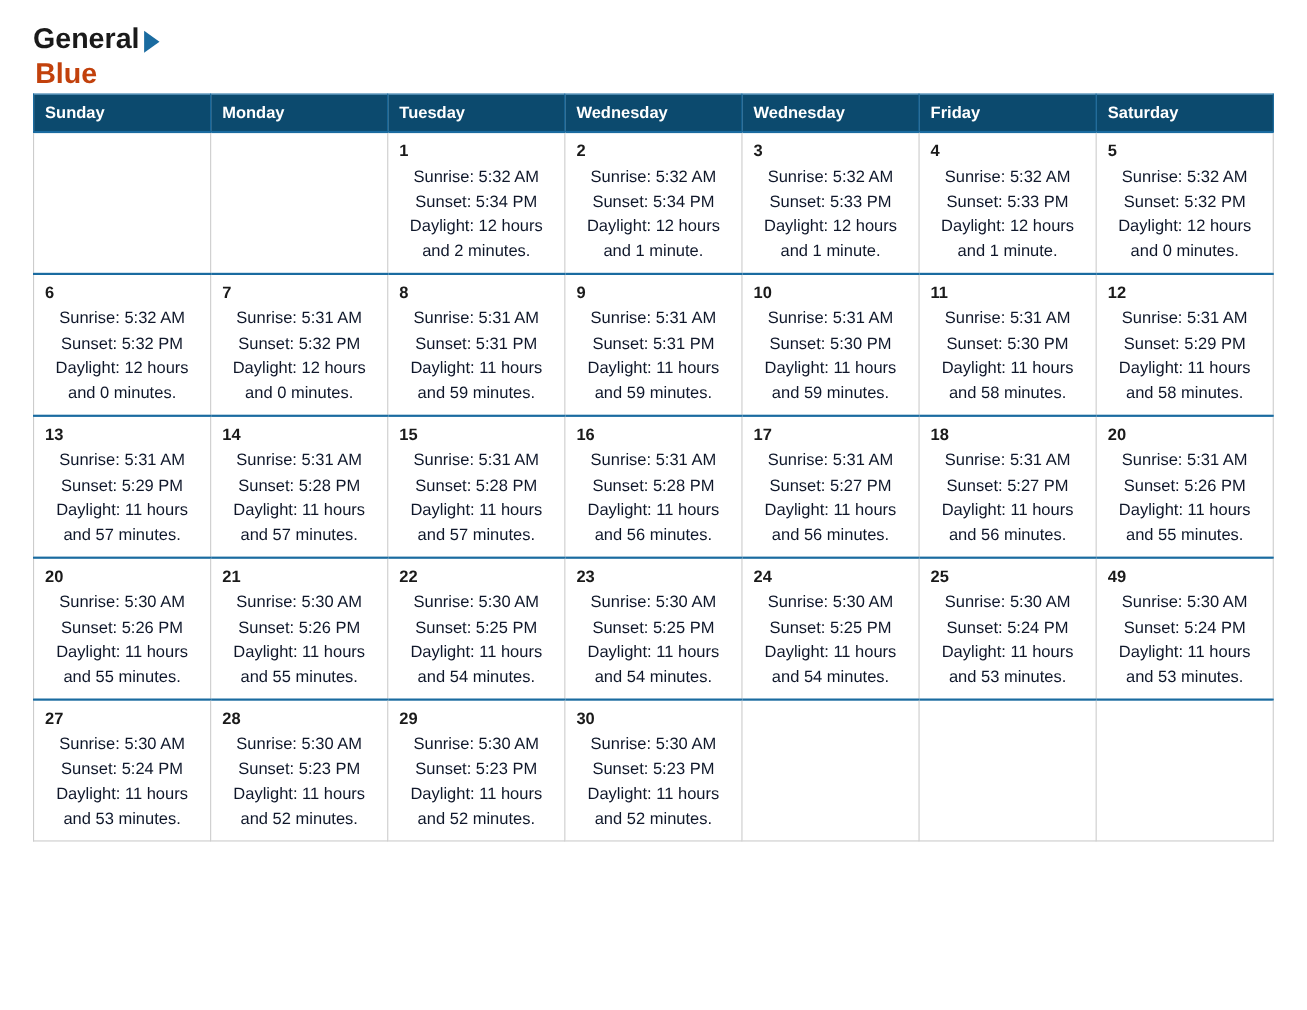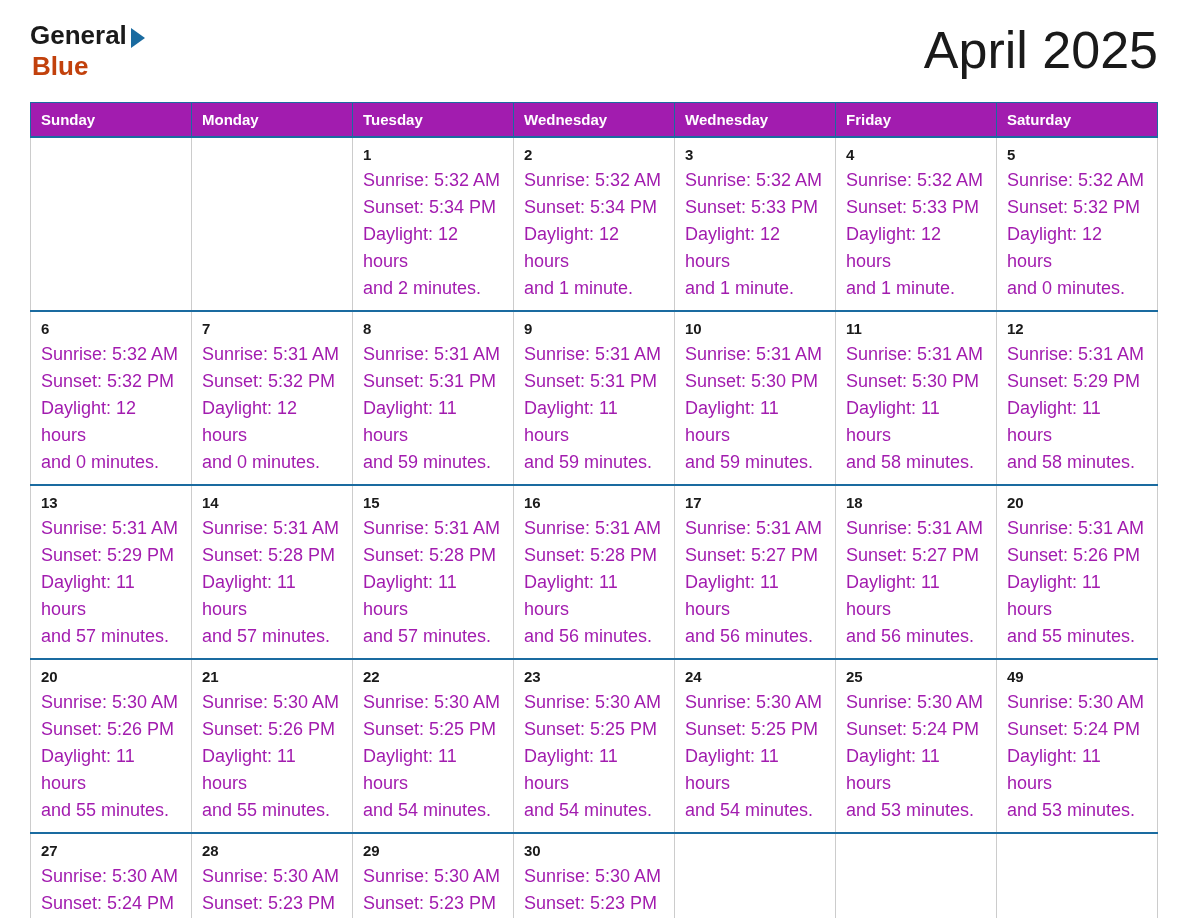--- a/index.html
+++ b/index.html
@@ -7,21 +7,21 @@
       font-family: Arial, sans-serif;
       background: #fff;
       width: 1188px;
       min-height: 918px;
       padding: 20px 30px;
     }
     .header {
       display: flex;
       justify-content: space-between;
       align-items: flex-start;
-      margin-bottom: 20px;
+      margin-bottom: 3px;
     }
     .logo {
       display: flex;
       flex-direction: column;
       align-items: flex-start;
     }
     .logo-top {
       display: flex;
       align-items: center;
     }
@@ -55,21 +55,21 @@
     }
     .location {
       font-size: 22px;
       color: #444;
     }
     .calendar {
       width: 100%;
       border-collapse: collapse;
     }
     .calendar th {
-      background-color: #a21caf;
+      background-color: #0c4a6e;
       color: #fff;
       font-size: 15px;
       font-weight: bold;
       padding: 8px 10px;
       text-align: left;
       border: 1px solid #1a6ba0;
     }
     .calendar td {
       vertical-align: top;
       padding: 8px 10px;
@@ -84,38 +84,38 @@
       border-top: 2px solid #1a6ba0;
     }
     .day-number {
       font-size: 15px;
       font-weight: bold;
       color: #1a1a1a;
       display: block;
       margin-bottom: 4px;
     }
     .day-info {
-      font-size: 18px;
-      color: #a21caf;
+      font-size: 15px;
+      color: #0f172a;
       line-height: 1.5;
+      text-align: center;
     }
   </style>
 </head>
 <body>
 
 <div class="header">
   <div class="logo">
     <div class="logo-top">
       <span class="logo-general">General</span>
       <div class="logo-arrow"></div>
     </div>
     <span class="logo-blue">Blue</span>
   </div>
   <div class="title-block">
-    <div class="month-title">April 2025</div>
   </div>
 </div>
 
 <table class="calendar">
   <thead>
     <tr>
     <th>Sunday</th>
         <th>Monday</th>
         <th>Tuesday</th>
         <th>Wednesday</th>

